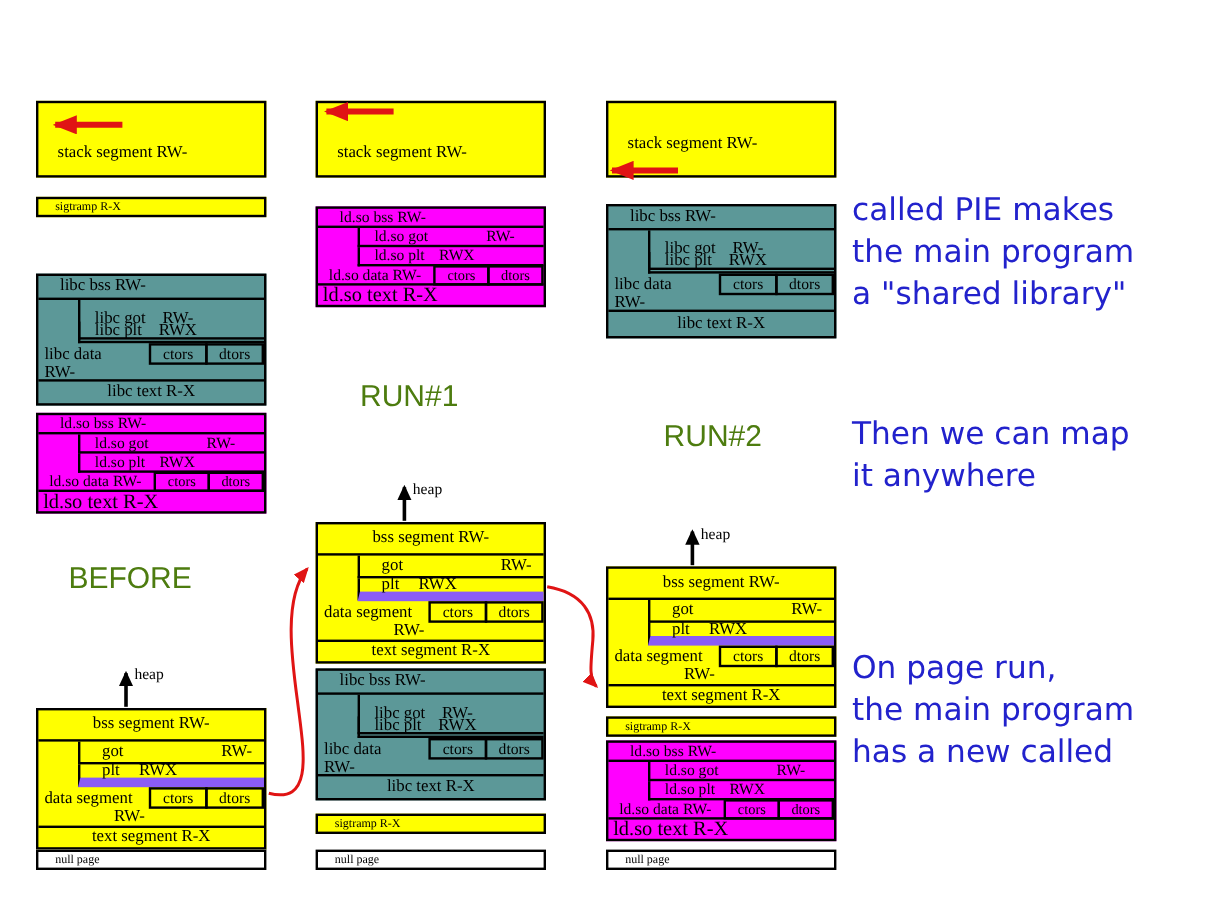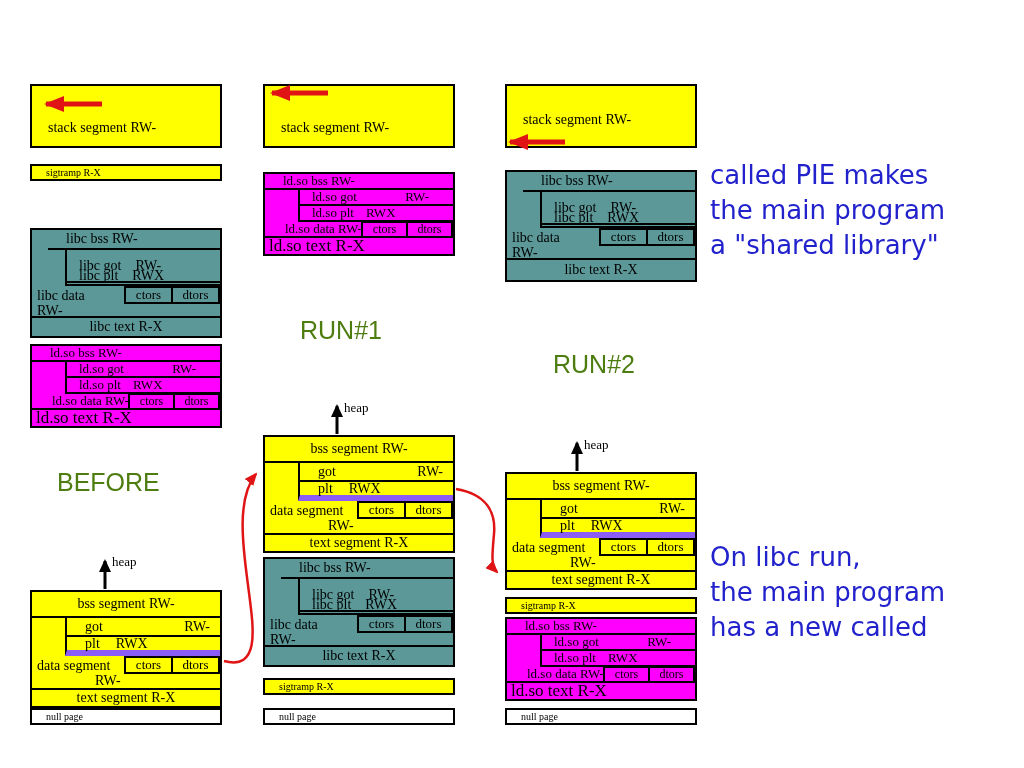--- a/index.html
+++ b/index.html
@@ -12,42 +12,42 @@
   .magenta{background:#FF00FF;}
   .teal{background:#5C9898;}
   .white{background:#FFFFFF;}
   .stack-label{position:absolute;left:16px;bottom:10px;font-size:14px;}
   .bar{display:flex;align-items:center;padding-left:14px;font-size:10px;}
   .r{position:absolute;box-sizing:border-box;display:flex;align-items:center;font-size:14px;}
   
   .m-bss{top:0;left:0;right:0;height:26px;border-bottom:2px solid #000;justify-content:center;}
   .m-got{top:26px;left:33px;right:0;height:19px;border-left:2px solid #000;border-bottom:2px solid #000;
          justify-content:space-between;padding:0 10px 0 18px;}
-  .m-plt{top:45px;left:33px;right:0;height:19px;border-left:2px solid #000;border-bottom:6px solid #8b5cf6;
+  .m-plt{top:45px;left:33px;right:0;height:19px;border-left:2px solid #000;border-bottom:8px solid #8b5cf6;
          padding-left:18px;gap:16px;font-family:Liberation Serif, serif;}
   .m-cd{top:64px;right:0;height:18px;display:flex;}
   .m-data{top:66px;left:5px;display:block;line-height:15px;}
   .m-data .ind{margin-left:58px;}
   .m-text{top:96px;left:0;right:0;bottom:0;border-top:2px solid #000;justify-content:center;}
   
-  .l-bss{top:0;left:0;right:0;height:20px;border-bottom:2px solid #000;padding-left:18px;margin-left:16px;}
+  .l-bss{top:0;left:0;right:0;height:20px;border-bottom:2px solid #000;padding-left:18px;}
   .l-got{top:20px;left:33px;right:0;height:33px;border-left:2px solid #000;border-bottom:2px solid #000;
          padding-left:12px;gap:14px;}
   .l-plt{top:38px;left:33px;right:0;height:18px;border-left:2px solid #000;border-bottom:2px solid #000;
          padding-left:12px;gap:14px;}
   .l-cd{top:56px;right:0;height:18px;display:flex;}
   .l-data{top:58px;left:5px;display:block;line-height:15px;}
   .l-text{top:86px;left:0;right:0;bottom:0;border-top:2px solid #000;justify-content:center;}
   
   .s-bss{top:0;left:0;right:0;height:16px;border-bottom:2px solid #000;padding-left:18px;font-size:13px;}
   .s-got{top:16px;left:33px;right:0;height:16px;border-left:2px solid #000;border-bottom:2px solid #000;
          justify-content:space-between;padding:0 24px 0 12px;font-size:13px;}
   .s-plt{top:32px;left:33px;right:0;height:16px;border-left:2px solid #000;border-bottom:2px solid #000;
          padding-left:12px;gap:12px;font-size:13px;}
-  .s-data{top:48px;left:0;right:0;height:16px;border-bottom:2px solid #000;padding-left:20px;font-size:13px;}
+  .s-data{top:48px;left:0;right:0;height:16px;border-bottom:2px solid #000;padding-left:9px;font-size:13px;}
   .s-cd{top:47px;right:0;height:17px;display:flex;}
   .s-cd .cd{width:47px;font-size:12px;}
   .s-text{top:64px;left:0;right:0;bottom:0;padding-left:4px;font-size:17px;}
   .cd{width:49px;height:100%;border:2px solid #000;box-sizing:border-box;display:flex;
       align-items:center;justify-content:center;font-size:13px;}
   .cd + .cd{margin-left:-2px;}
   .heap-label{position:absolute;font-size:13px;}
   .blue-label{position:absolute;color:#4d7c0f;font-family:"Liberation Sans",sans-serif;font-size:25px;}
   .blue-note{position:absolute;color:#2222CC;font-family:"DejaVu Sans",sans-serif;
              font-size:26px;line-height:35px;}
@@ -321,22 +321,26 @@
 
   <div class="box white bar" style="left:505px;top:708px;width:192px;height:17px">
     <span>null page</span>
   </div>
 
   <div class="blue-note" style="left:710px;top:158px">
     <div>called PIE makes</div>
     <div>the main program</div>
     <div>a "shared library"</div>
   </div>
+  <div class="blue-note" style="left:710px;top:345px">
+    <div>Then we can map</div>
+    <div>it anywhere</div>
+  </div>
   <div class="blue-note" style="left:710px;top:540px">
-    <div>On libc run,</div>
+    <div>On page run,</div>
     <div>the main program</div>
     <div>has a new called</div>
   </div>
 
   <svg class="overlay" viewBox="0 0 1024 768">
     <defs>
       <marker id="redBig" markerUnits="userSpaceOnUse" markerWidth="20" markerHeight="16" refX="18" refY="8" orient="auto">
         <path d="M0,0 L20,8 L0,16 z" fill="#E01414"></path>
       </marker>
       <marker id="redSmall" markerUnits="userSpaceOnUse" markerWidth="13" markerHeight="11" refX="11" refY="5.5" orient="auto">

